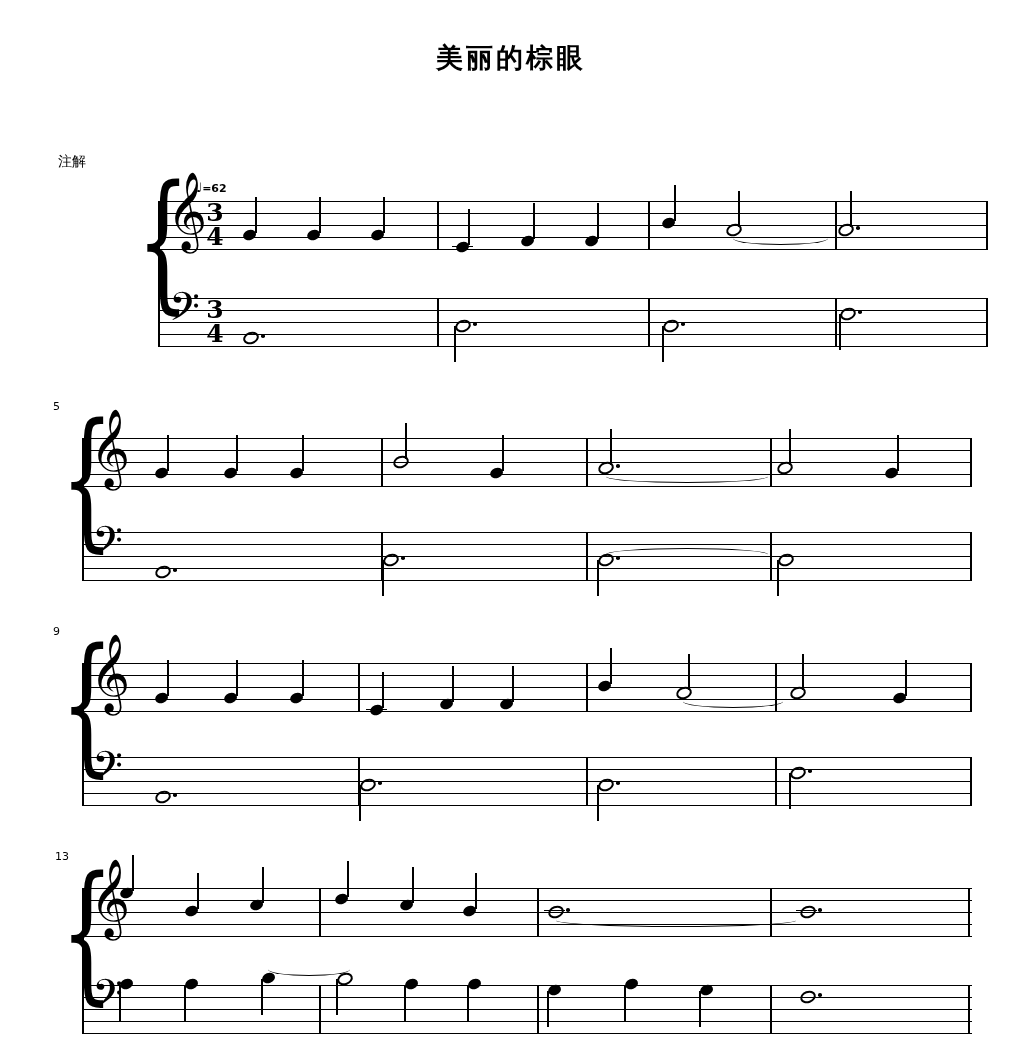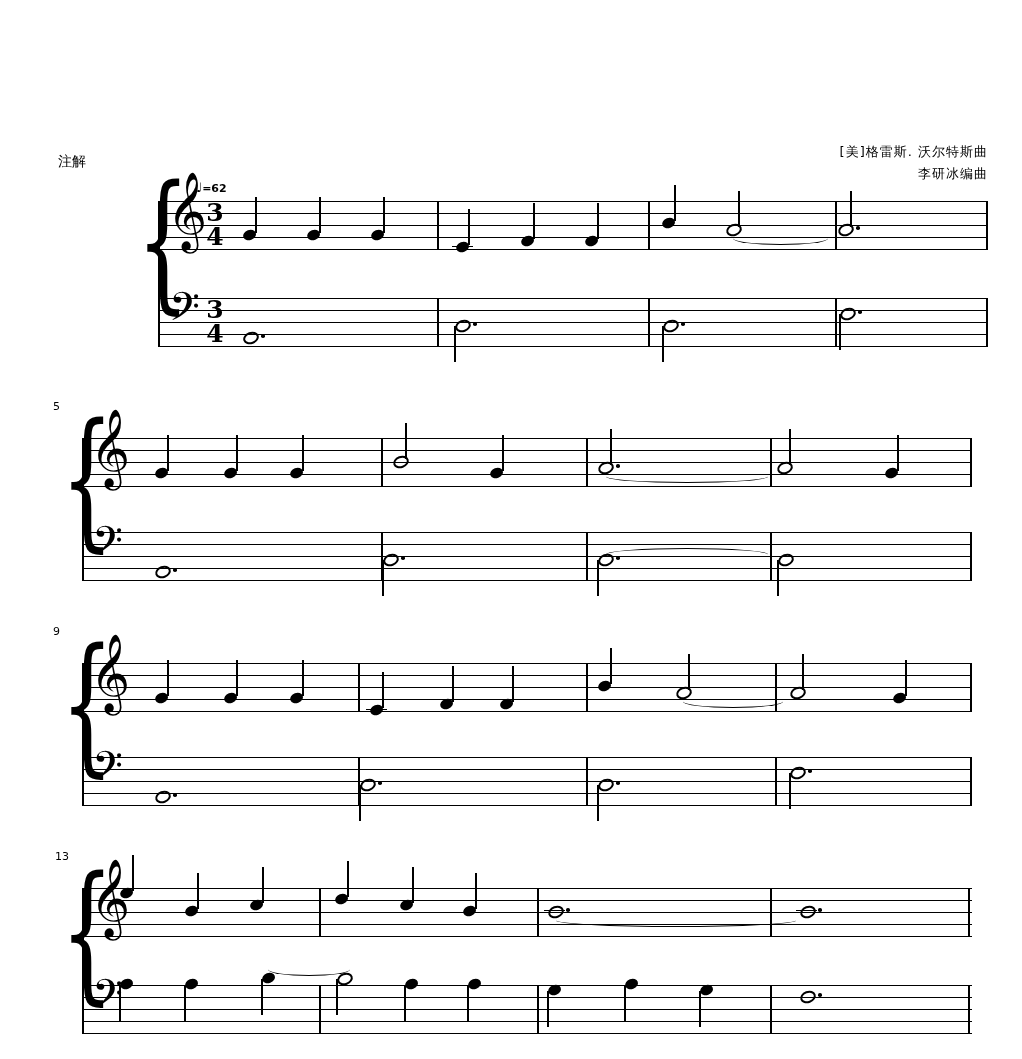--- a/index.html
+++ b/index.html
@@ -167,27 +167,24 @@
   .tie.under {
     border-bottom: none;
     border-top: 1.6px solid #000;
   }
 </style>
 </head>
 <body>
 
 <div class="page">
 
+  <div class="title">美丽的棕眼</div>
 
   <div class="annotation">注解</div>
 
-  <div class="credits">
-    <div>[美]格雷斯. 沃尔特斯曲</div>
-    <div>李研冰编曲</div>
-  </div>
 
   <div class="system" style="top:180px;height:200px;">
 
     <div class="tempo" style="left:196px;top:0px;">
       <span style="font-size:13px;">♩</span><span>=62</span>
     </div>
 
     <div class="brace" style="left:137px;top:-8px;">{</div>
 
     <div class="stave" style="left:158px;top:21px;width:830px;">

